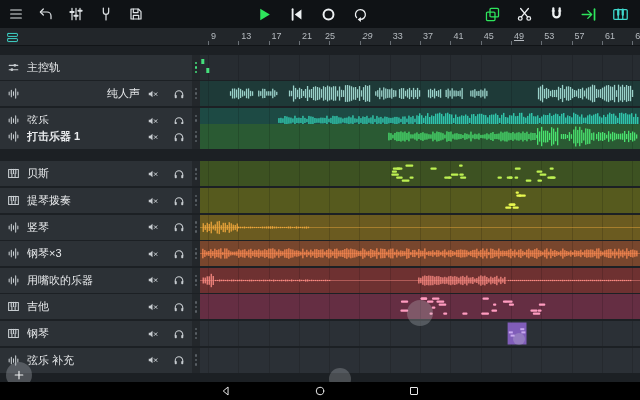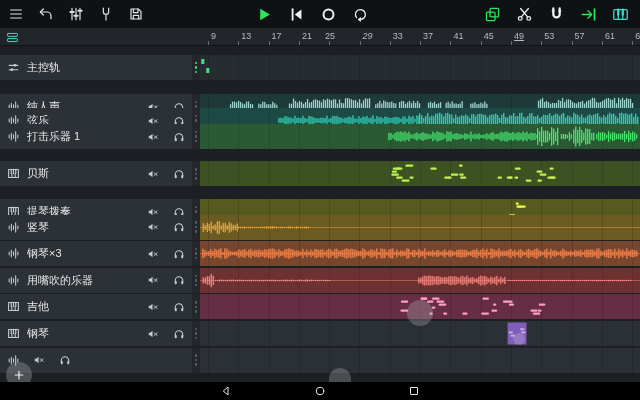--- a/index.html
+++ b/index.html
@@ -230,21 +230,21 @@
           <i style="background: rgb(69, 224, 124);"></i>
           <i style="background: rgb(69, 224, 124);"></i>
         </div>
         <div class="lane" style="background-color: rgb(39, 44, 49); background-image: repeating-linear-gradient(to right, rgba(0, 0, 0, 0.15) 0px, rgba(0, 0, 0, 0.15) 1px, transparent 1px, transparent 30.3px); background-position: 8px 0px;">
           <svg width="440" height="25" viewBox="0 0 440 25">
             <rect x="1.3" y="4" width="3" height="5" fill="#45e07c"></rect>
             <rect x="6.3" y="13" width="3" height="5" fill="#45e07c"></rect>
           </svg>
         </div>
       </div>
-      <div class="trow" style="top: 47px;">
+      <div class="trow" style="top: 34px; text-align: right;">
         <div class="tpanel">
           <span class="icx ticon">
             <svg width="13" height="13" viewBox="0 0 24 24" fill="none" stroke="currentColor" stroke-width="2" stroke-linecap="round" stroke-linejoin="round">
               <path d="M4 9.5v5M8 6v12M12 9v6M16 3.5v17M20 9.5v5" stroke-width="2"></path>
             </svg>
           </span>
           <span class="tname">纯人声</span>
           <button class="mbtn">
             <span class="icx">
               <svg width="12" height="12" viewBox="0 0 24 24" fill="none" stroke="currentColor" stroke-width="1.8" stroke-linecap="round" stroke-linejoin="round">
@@ -641,21 +641,21 @@
             <rect x="425.1" y="5.1" width="1.3" height="14.8" fill="#35dfc0" opacity="0.92"></rect>
             <rect x="427.1" y="6.4" width="1.3" height="12.2" fill="#35dfc0" opacity="0.92"></rect>
             <rect x="429.1" y="6.4" width="1.3" height="12.3" fill="#35dfc0" opacity="0.92"></rect>
             <rect x="431.1" y="5.2" width="1.3" height="14.6" fill="#35dfc0" opacity="0.92"></rect>
             <rect x="433.1" y="8.9" width="1.3" height="7.2" fill="#35dfc0" opacity="0.92"></rect>
             <rect x="435.1" y="5.7" width="1.3" height="13.6" fill="#35dfc0" opacity="0.92"></rect>
             <rect x="437.1" y="9.0" width="1.3" height="7.0" fill="#35dfc0" opacity="0.92"></rect>
           </svg>
         </div>
       </div>
-      <div class="trow" style="top: 77px;">
+      <div class="trow" style="top: 77px; font-weight: bold;">
         <div class="tpanel">
           <span class="icx ticon">
             <svg width="13" height="13" viewBox="0 0 24 24" fill="none" stroke="currentColor" stroke-width="2" stroke-linecap="round" stroke-linejoin="round">
               <path d="M4 9.5v5M8 6v12M12 9v6M16 3.5v17M20 9.5v5" stroke-width="2"></path>
             </svg>
           </span>
           <span class="tname">打击乐器 1</span>
           <button class="mbtn">
             <span class="icx">
               <svg width="12" height="12" viewBox="0 0 24 24" fill="none" stroke="currentColor" stroke-width="1.8" stroke-linecap="round" stroke-linejoin="round">
@@ -867,21 +867,21 @@
             <rect x="339.6" y="12.5" width="6.8" height="2.2" rx="1" fill="#bdf052"></rect>
             <rect x="337.4" y="18.5" width="4.6" height="2.2" rx="1" fill="#bdf052"></rect>
             <rect x="314.5" y="15.5" width="3.7" height="2.2" rx="1" fill="#bdf052"></rect>
             <rect x="349.8" y="15.5" width="5.9" height="2.2" rx="1" fill="#bdf052"></rect>
             <rect x="308.8" y="15.5" width="3.8" height="2.2" rx="1" fill="#bdf052"></rect>
             <rect x="336.5" y="9.5" width="5.9" height="2.2" rx="1" fill="#bdf052"></rect>
             <rect x="325.7" y="18.5" width="5.7" height="2.2" rx="1" fill="#bdf052"></rect>
           </svg>
         </div>
       </div>
-      <div class="trow" style="top: 152px;">
+      <div class="trow" style="top: 141px;">
         <div class="tpanel">
           <span class="icx ticon">
             <svg width="13" height="13" viewBox="0 0 24 24" fill="none" stroke="currentColor" stroke-width="2" stroke-linecap="round" stroke-linejoin="round">
               <rect x="3" y="4.5" width="18" height="15"></rect>
               <path d="M9 12v7.5M15 12v7.5"></path>
               <path d="M7.8 4.5V12M12 4.5V12M16.2 4.5V12" stroke-width="2.2"></path>
             </svg>
           </span>
           <span class="tname">提琴拨奏</span>
           <button class="mbtn">
@@ -1576,20 +1576,21 @@
           </svg>
         </div>
       </div>
       <div class="trow" style="top: 300.6px;">
         <div class="tpanel">
           <span class="icx ticon">
             <svg width="13" height="13" viewBox="0 0 24 24" fill="none" stroke="currentColor" stroke-width="2" stroke-linecap="round" stroke-linejoin="round">
               <path d="M4 9.5v5M8 6v12M12 9v6M16 3.5v17M20 9.5v5" stroke-width="2"></path>
             </svg>
           </span>
+          <span class="tname">弦乐 补充</span>
           <button class="mbtn">
             <span class="icx">
               <svg width="12" height="12" viewBox="0 0 24 24" fill="none" stroke="currentColor" stroke-width="1.8" stroke-linecap="round" stroke-linejoin="round">
                 <path d="M3.5 9.5v5h3l4.5 4V5.5l-4.5 4z" fill="currentColor" stroke="none"></path>
                 <path d="M14.5 9.5l5.5 5.5M20 9.5L14.5 15" stroke-width="2"></path>
               </svg>
             </span>
           </button>
           <button class="mbtn">
             <span class="icx">

